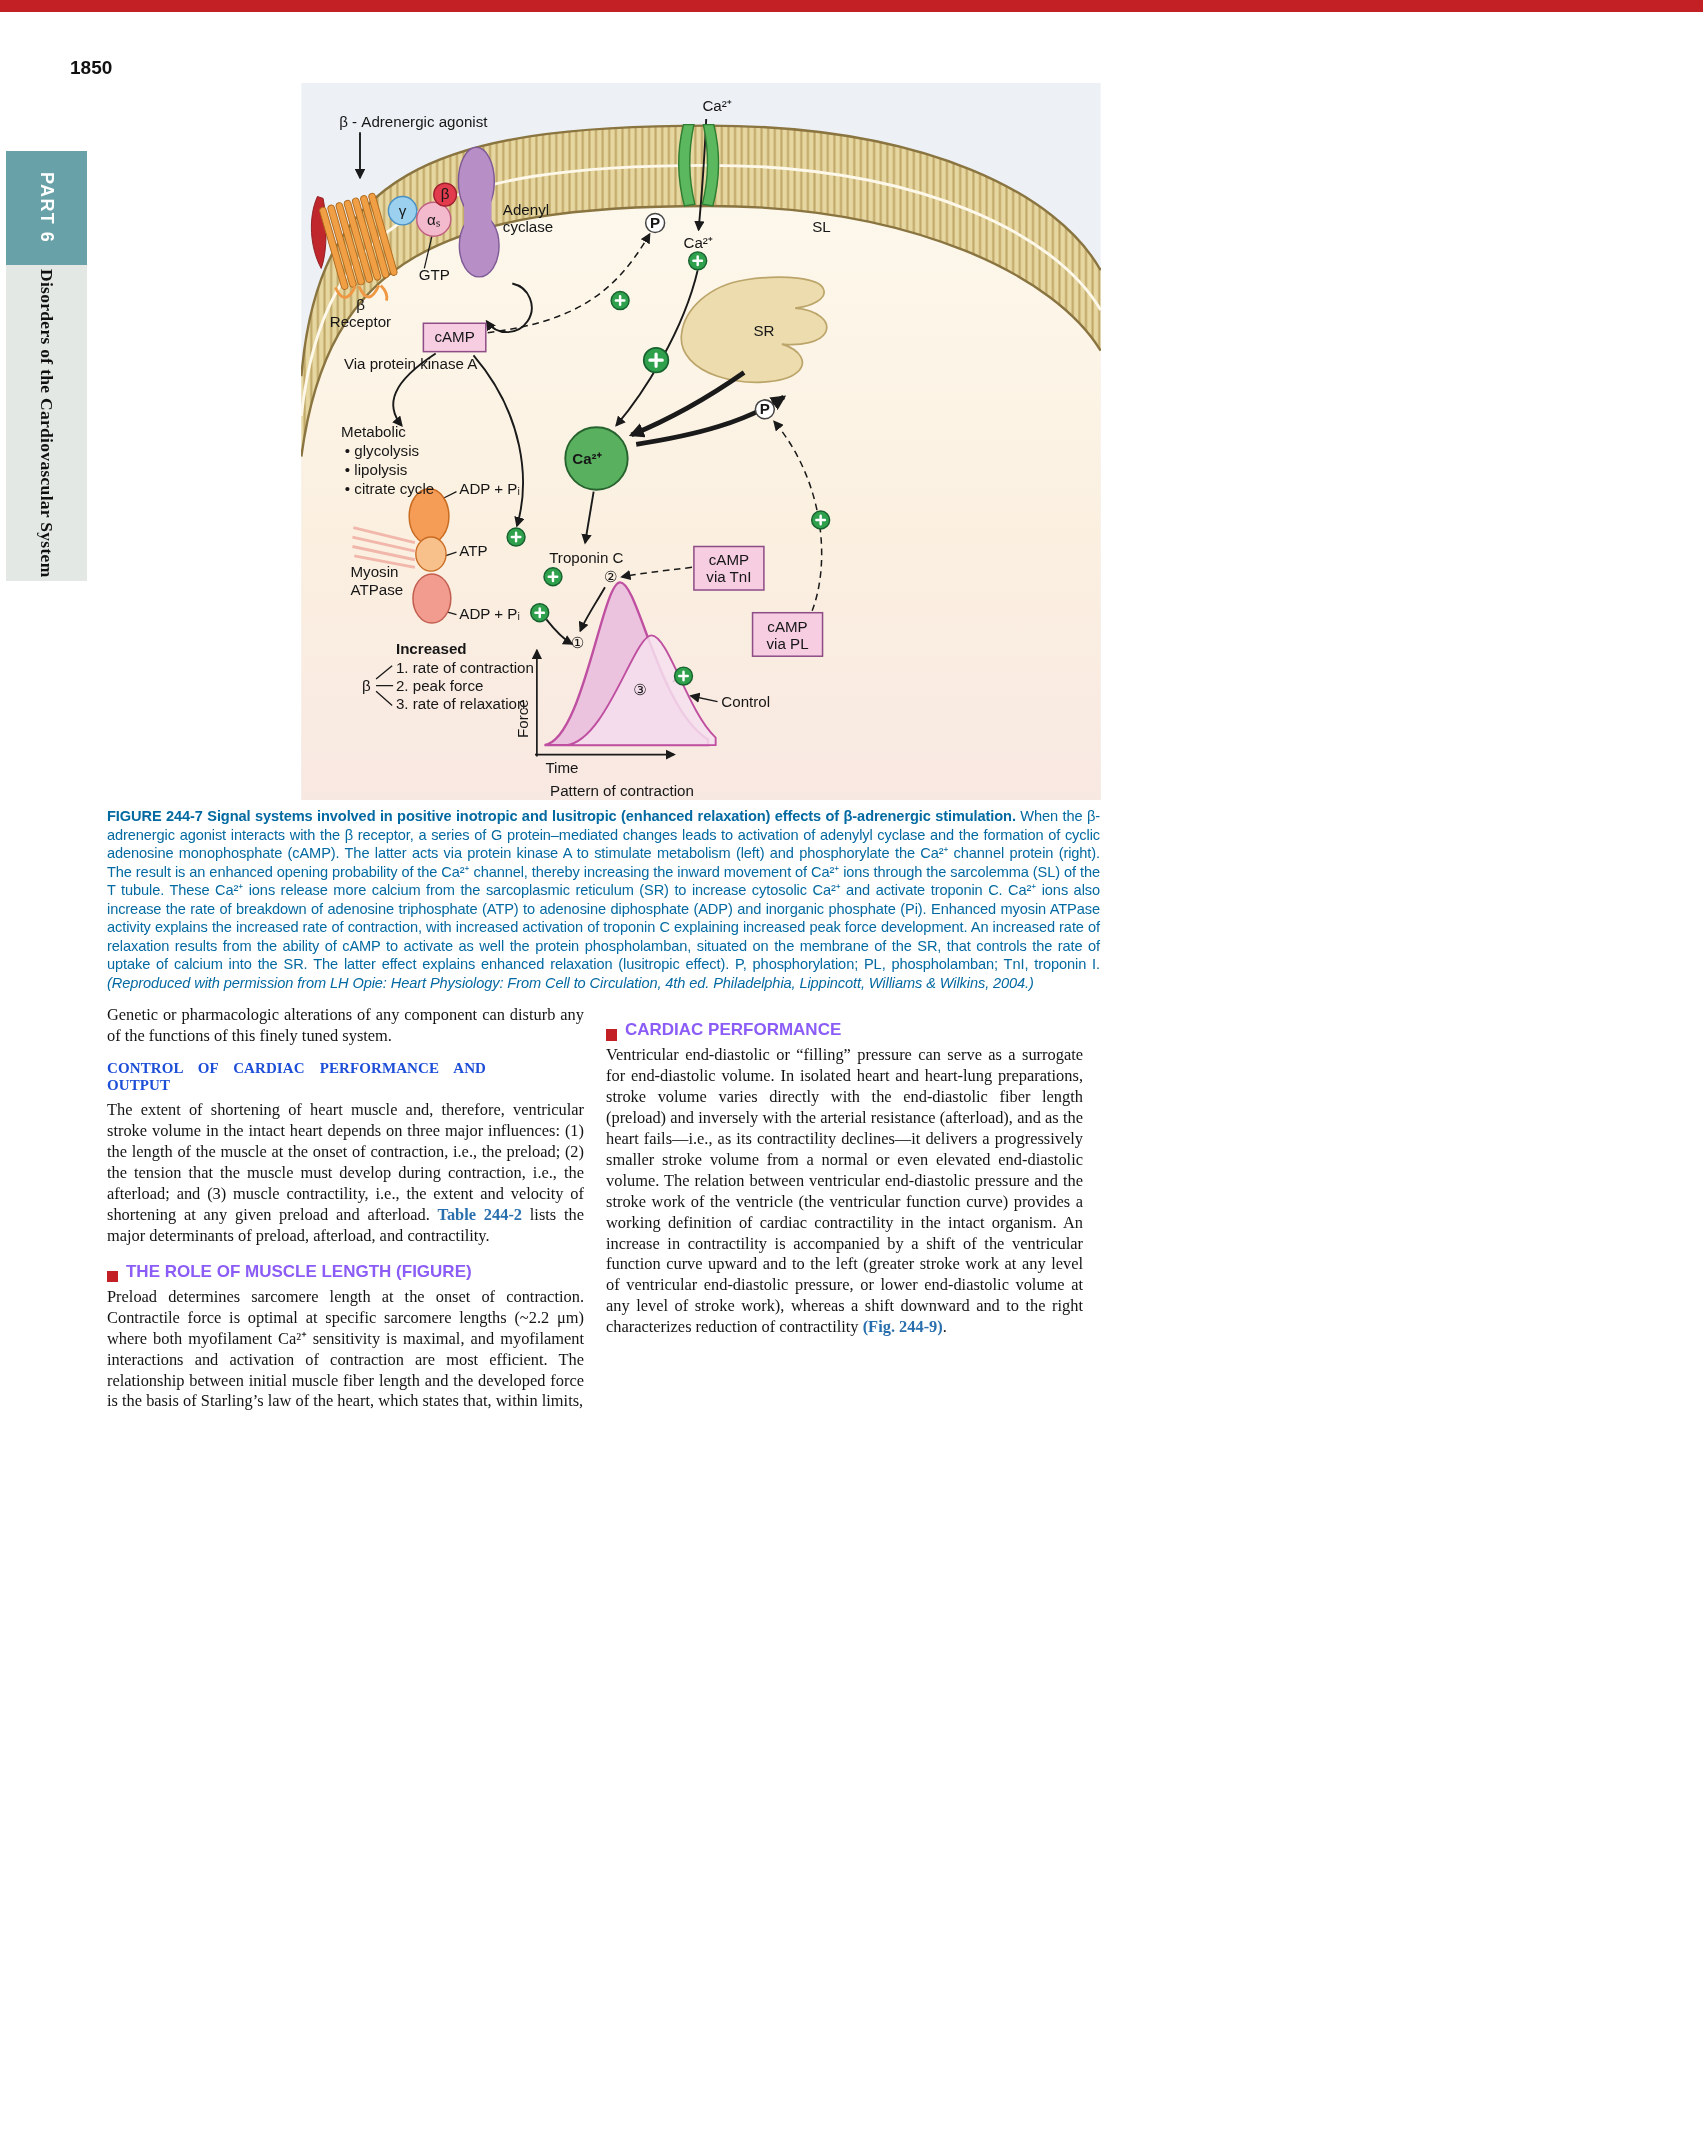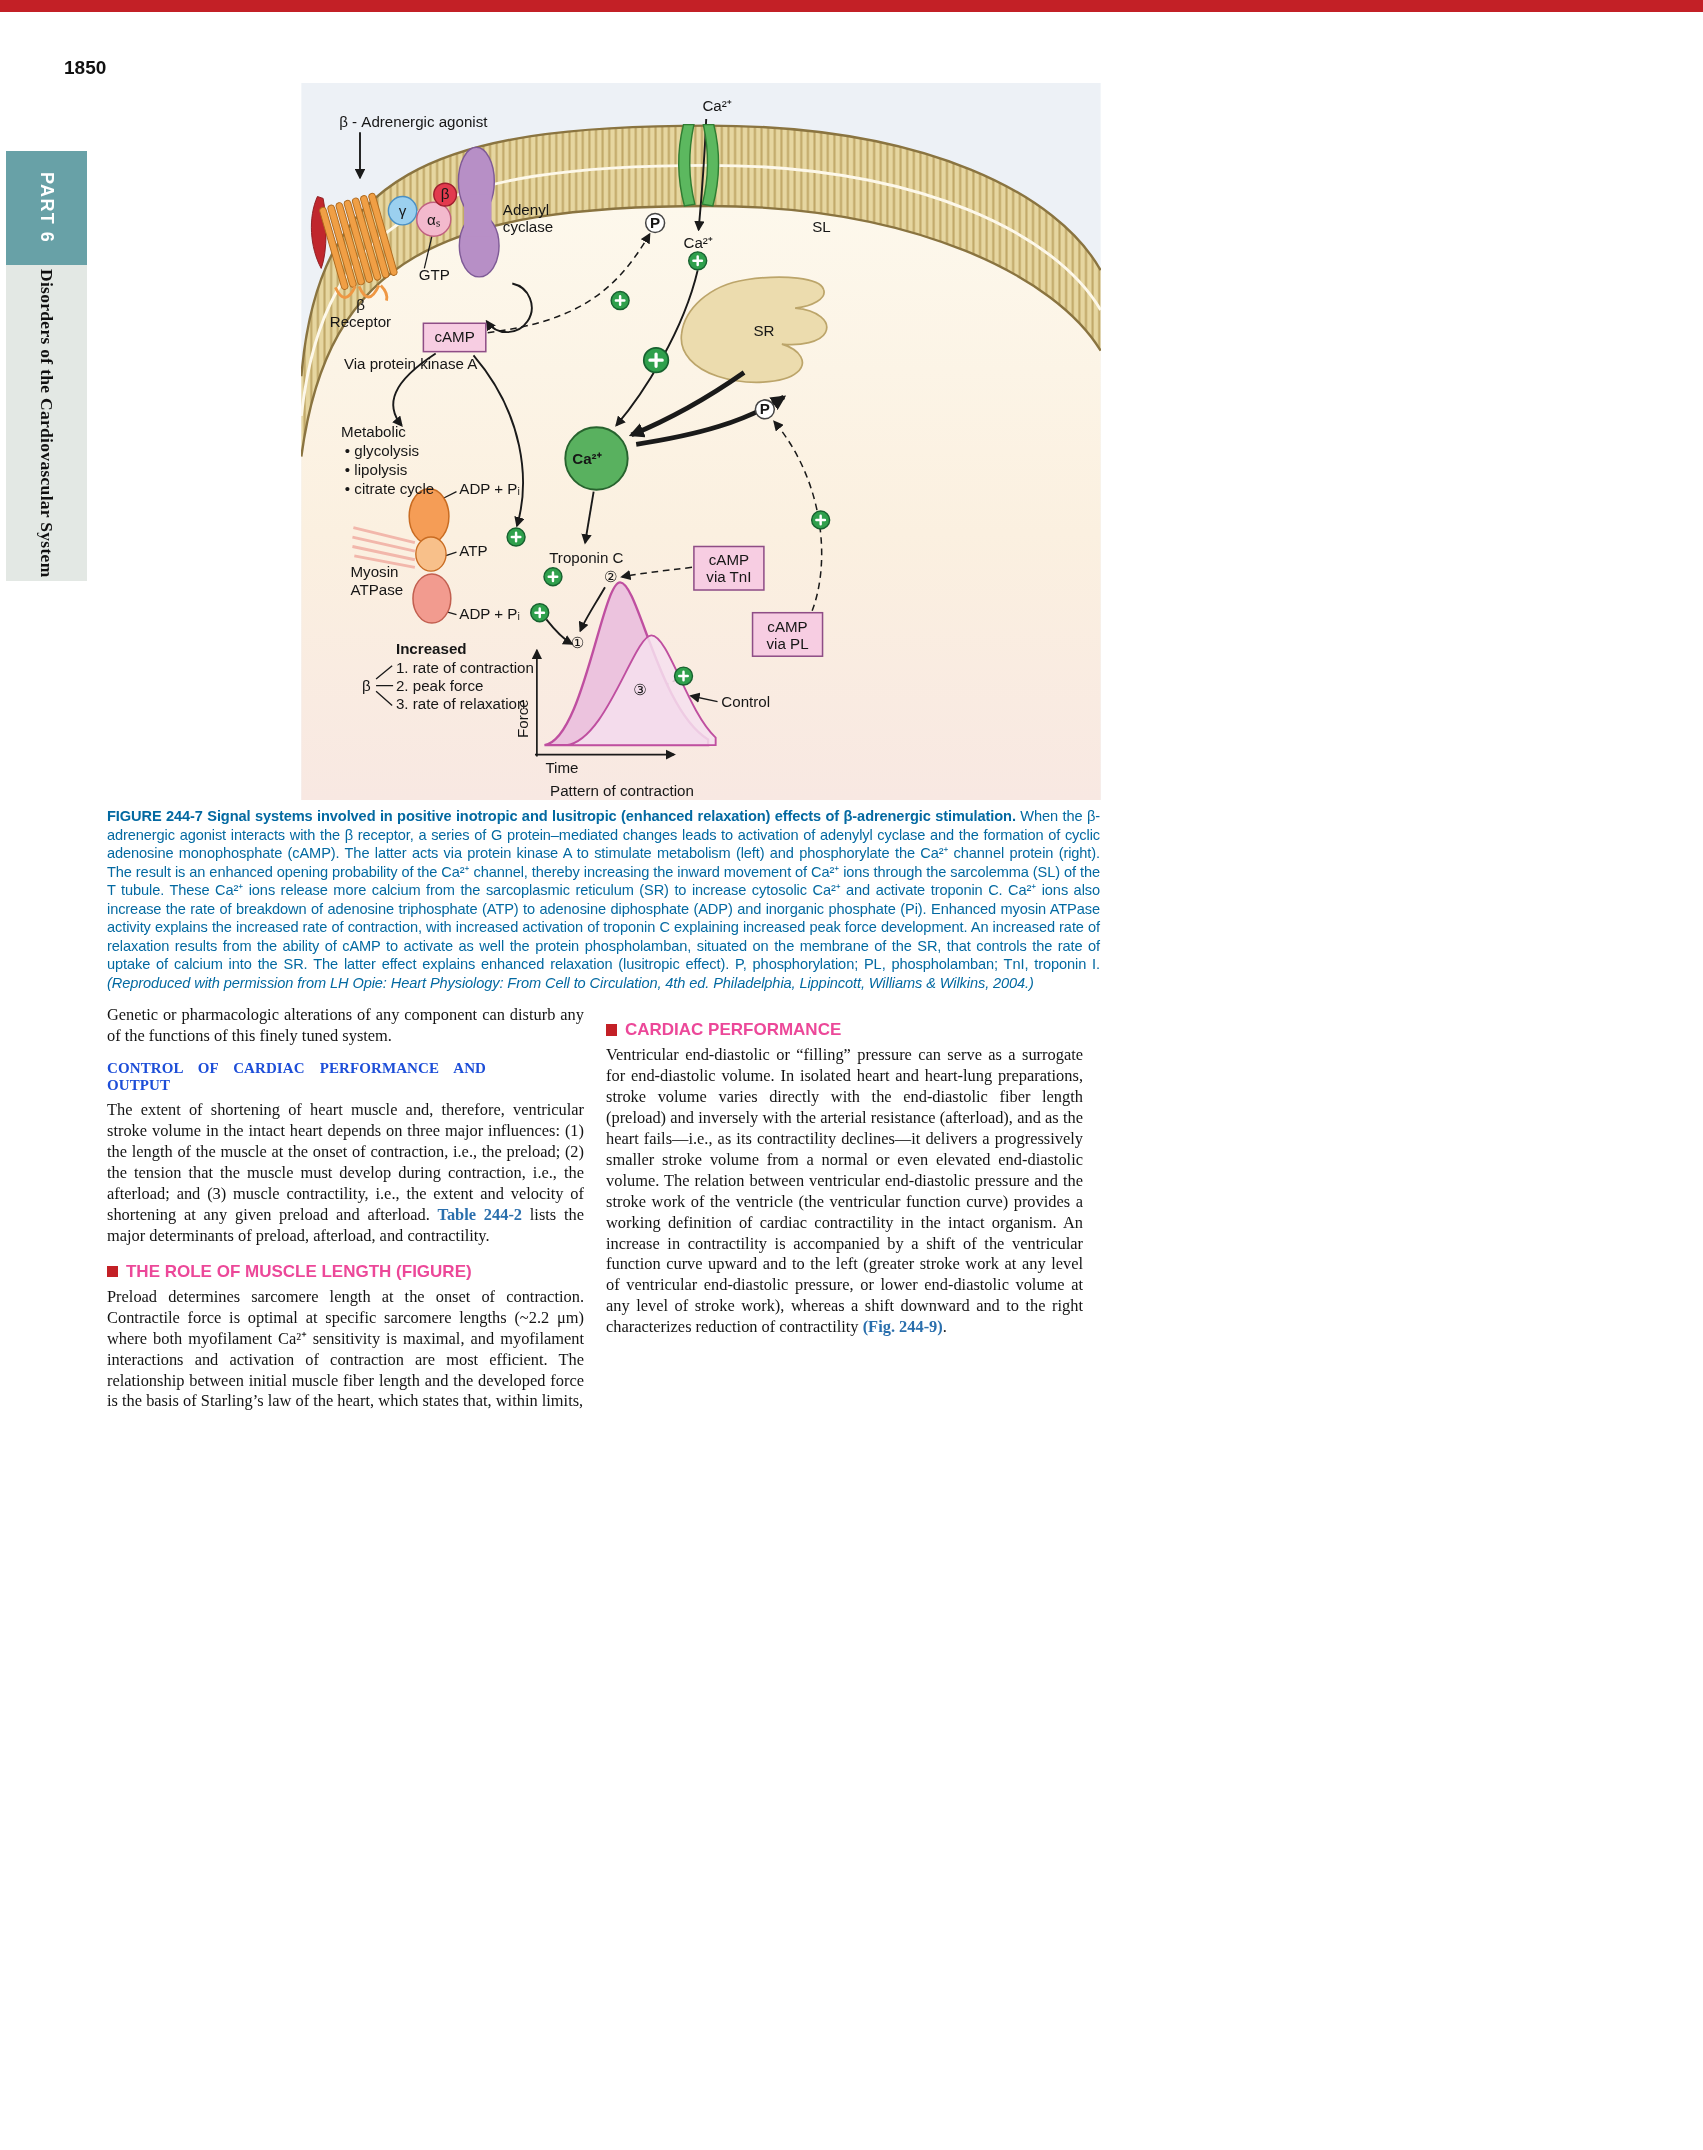--- a/index.html
+++ b/index.html
@@ -1,21 +1,21 @@
 <!DOCTYPE html>
 <html style="font-size:15px"><head>
 <meta charset="utf-8">
 <style>
   html,body { margin:0; padding:0; }
   body {
     width:1703px; height:2150px; position:relative; background:#ffffff;
     font-family:"Liberation Sans", sans-serif; color:#141414;
   }
   .topbar { position:absolute; left:0; top:0; width:1703px; height:12.3px; background:#c32026; }
-  .pagenum { position:absolute; left:64px; top:57px; font-weight:bold; font-size:19px; color:#111; }
+  .pagenum { position:absolute; left:70px; top:57px; font-weight:bold; font-size:19px; color:#111; }
 
   .side-part { position:absolute; left:5.7px; top:151px; width:81px; height:114px; background:#68a1a7;
     display:flex; align-items:center; justify-content:center; }
   .side-part span { writing-mode:vertical-rl; color:#fff; font-weight:bold; font-size:18px; letter-spacing:1.4px; }
   .side-sec { position:absolute; left:5.7px; top:265px; width:81px; height:316px; background:#e3e8e4;
     display:flex; align-items:center; justify-content:center; }
   .side-sec span { writing-mode:vertical-rl; color:#101010; font-family:"Liberation Serif",serif;
     font-weight:bold; font-size:17.5px; letter-spacing:0.3px; }
 
   .figure-svg { position:absolute; left:301px; top:83px; }
@@ -26,22 +26,22 @@
   .cap-fig { font-weight:bold; }
   .cap-lead { font-weight:bold; }
   .cap-credit { font-style:italic; }
 
   .columns { position:absolute; left:107px; top:1005px; width:994px; display:flex; gap:22px; }
   .col { width:477px; font-family:"Liberation Serif",serif; font-size:16.4px; line-height:1.275;
     color:#141414; text-align:justify; }
   .col p { margin:0 0 1.9px 0; }
   .main-head { font-family:Liberation Serif, serif; font-weight:bold; font-size:15px; line-height:1.12;
     color:#1d4ed8; margin:13.2px 0 6.6px 0; max-width:379px; letter-spacing:0.1px; }
-  .sub-head { font-family:"Liberation Sans",sans-serif; font-weight:bold; font-size:17px; color:#ec4899;
-    margin:14px 0 4.7px 0; display:flex; align-items:center; gap:7.6px; }
+  .sub-head { font-family:"Liberation Sans",sans-serif; font-weight:bold; font-size:17px; color:#8b5cf6;
+    margin:14px 0 4.7px 0; display:flex; align-items:flex-end; gap:7.6px; }
   .sq { width:11.4px; height:11.4px; background:#c32026; display:inline-block; flex:none; }
   .ref-link { color:#2a6fad; font-weight:bold; }
 </style>
 </head>
 <body>
 
 <div class="topbar"></div>
 <div class="pagenum">1850</div>
 
 <div class="side-part">

